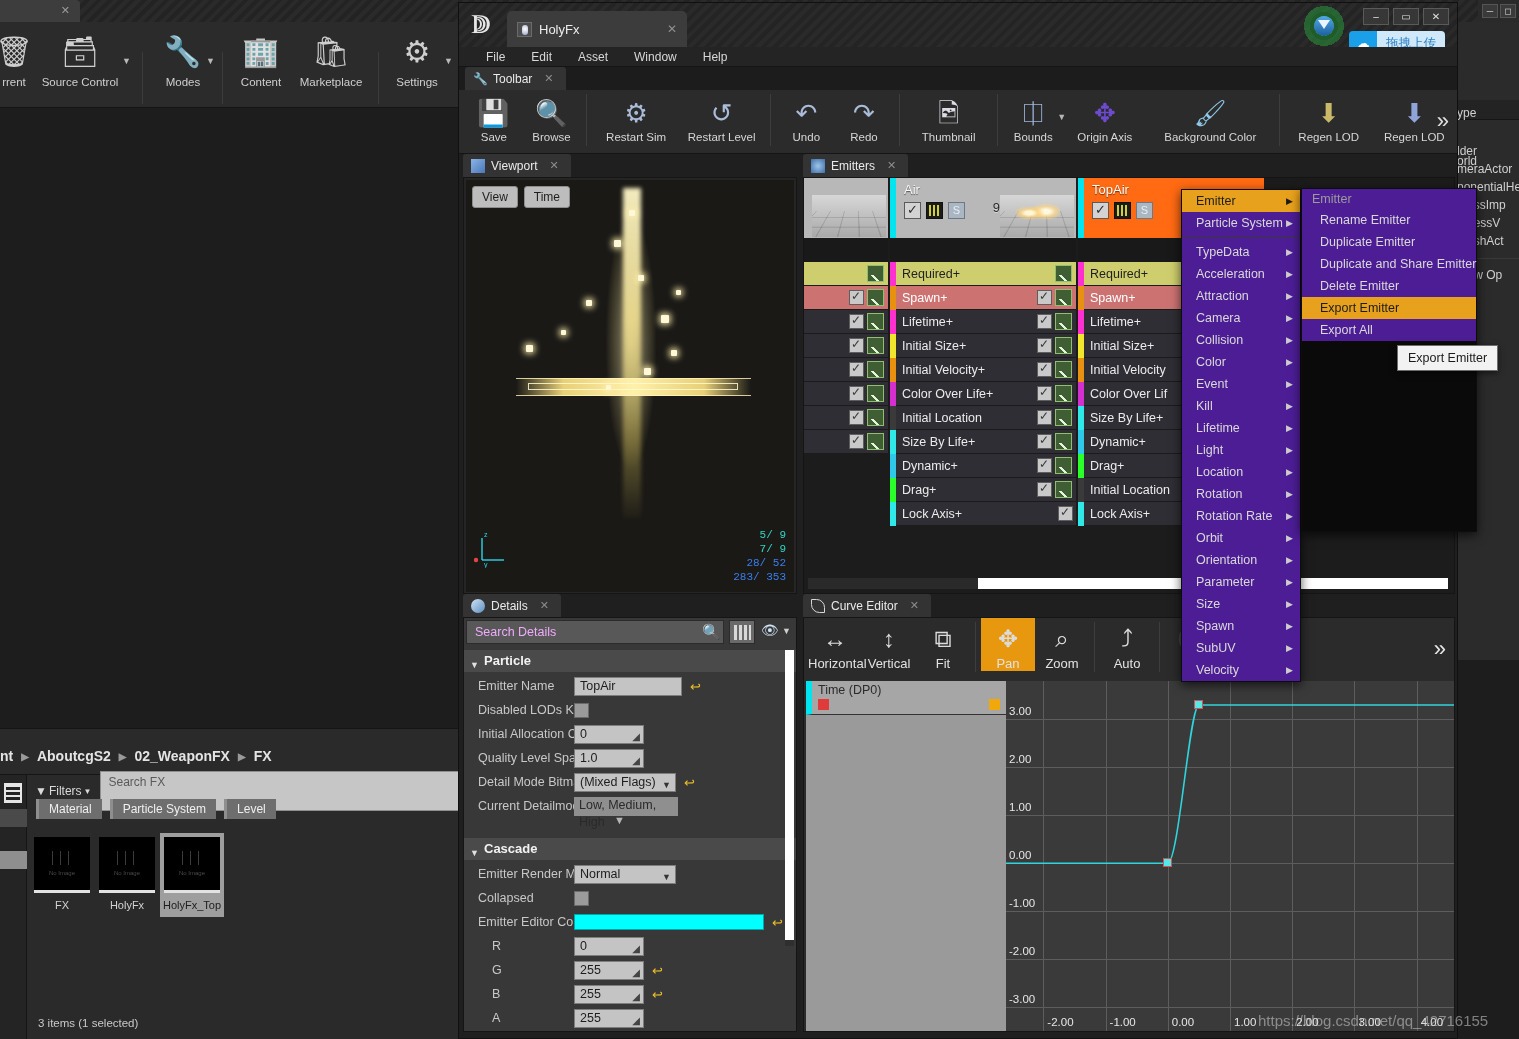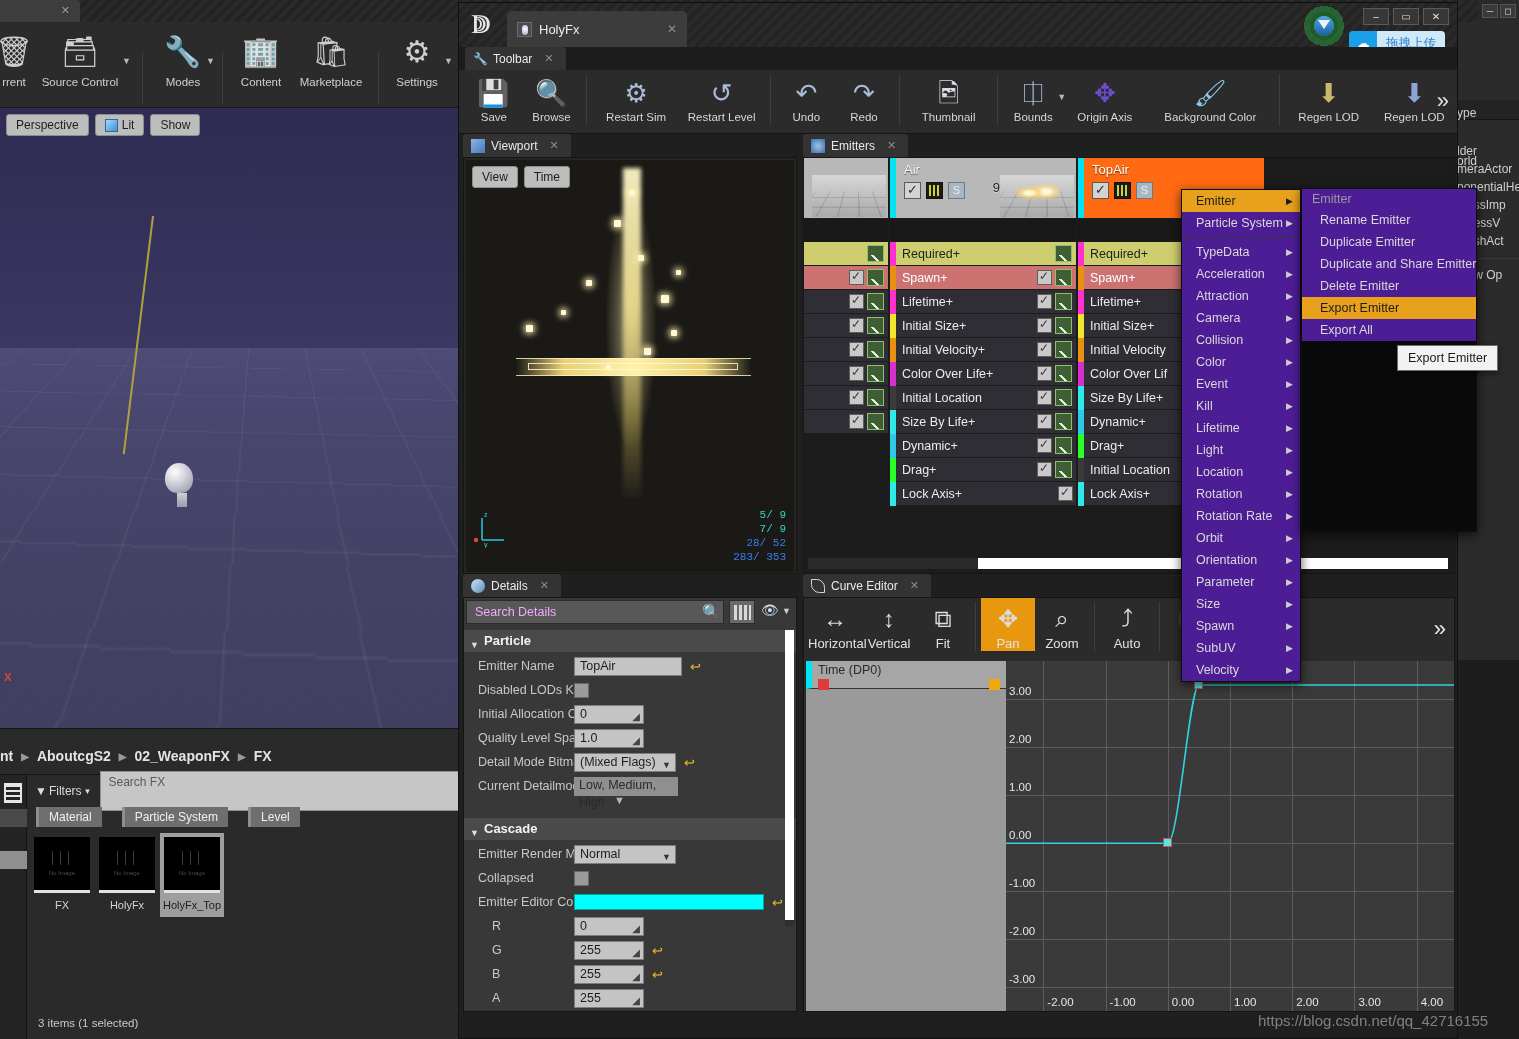--- a/index.html
+++ b/index.html
@@ -50,21 +50,21 @@
      font-size:14px;font-weight:bold;color:#e4e4e4;}
   .cb-breadcrumb .sep{color:#9a9a9a;font-size:10px;}
   .cb-topline{position:absolute;left:0;top:45px;width:462px;height:1px;background:#151515;}
   .cb-sidecol{position:absolute;left:0;top:46px;width:27px;height:265px;background:#242424;border-right:1px solid #151515;}
   .cb-listicon{position:absolute;left:4px;top:8px;width:18px;height:20px;border:2px solid #e6e6e6;
       background:repeating-linear-gradient(180deg,#e6e6e6 0 2px,#242424 2px 5px);}
   .cb-sideitem{position:absolute;left:0;width:27px;height:18px;}
   .cb-filterrow{position:absolute;left:30px;top:50px;width:432px;height:24px;display:flex;align-items:center;gap:4px;}
   .cb-filters{display:flex;align-items:center;gap:2px;color:#dadada;font-size:12px;padding:0 5px;}
   .cb-search{flex:1;height:40px;background:#c6c6c6;border:1px solid #8f8f8f;color:#5a5a5a;font-size:12px;line-height:20px;padding-left:7px;}
-  .cb-chiprow{position:absolute;left:36px;top:78px;display:flex;gap:20px;}
+  .cb-chiprow{position:absolute;left:36px;top:70px;display:flex;gap:8px;}
   .cb-chip{background:#6e6e6e;color:#efefef;font-size:12px;padding:3px 10px;border-left:3px solid #8e8e8e;}
   .cb-grid{position:absolute;left:30px;top:104px;display:flex;gap:1px;}
   .cb-tile{width:64px;padding:4px 3px 6px;text-align:center;}
   .cb-tile.sel{background:#9e9e9e;}
   .cb-thumb{width:56px;height:56px;background:#000;border-bottom:3px solid #e2e2e2;margin:0 auto;position:relative;}
   .cb-thumb::after{content:"No Image";position:absolute;left:0;right:0;top:33px;color:#4a4a4a;font-size:6px;}
   .cb-thumb .ticks{position:absolute;left:18px;top:14px;width:22px;height:14px;
      background:repeating-linear-gradient(90deg,#3b3b3b 0 1px,transparent 1px 8px);}
   .cb-label{font-size:11px;color:#d3d3d3;margin-top:6px;}
   .cb-tile.sel .cb-label{color:#1d1d1d;}
@@ -215,21 +215,21 @@
   .ce-tabbar{position:absolute;left:344px;top:0;width:652px;height:23px;}
   .ce-panel{position:absolute;left:344px;top:23px;width:652px;height:415px;background:#2b2b2b;border:1px solid #151515;overflow:hidden;}
   .ce-toolbar{position:absolute;left:0;top:0;width:652px;height:62px;background:#2b2b2b;display:flex;align-items:flex-start;padding-left:4px;}
   .ce-item{width:54px;text-align:center;padding-top:4px;}
   .ce-item.on{background:#e8980f;}
   .ce-item .gl{display:block;height:34px;line-height:34px;font-size:24px;color:#dcdcdc;}
   .ce-item .lb{font-size:13px;color:#e2e2e2;}
   .ce-sep{width:1px;height:50px;background:#3d3d3d;margin:4px 5px 0;}
   .ce-more{position:absolute;right:8px;top:18px;font-size:22px;color:#e6e6e6;}
   .ce-track{position:absolute;left:2px;top:63px;width:200px;height:350px;background:#9a9a9a;}
-  .ce-trackhdr{position:absolute;left:0;top:0;width:200px;height:28px;background:#a6a6a6;border-bottom:1px solid #333;border-left:6px solid #00e5f0;}
+  .ce-trackhdr{position:absolute;left:0;top:0;width:200px;height:34px;background:#a6a6a6;border-bottom:1px solid #333;border-left:6px solid #00e5f0;}
   .ce-trackhdr .tn{position:absolute;left:6px;top:2px;font-size:12.5px;color:#2b2b2b;}
   .ce-sq{position:absolute;width:11px;height:11px;}
   .graph{position:absolute;left:202px;top:63px;width:448px;height:350px;background:#3a3a3a;}
   .gl-v{position:absolute;top:0;width:1px;height:350px;background:#5d5d5d;}
   .gl-h{position:absolute;left:0;width:448px;height:1px;background:#5d5d5d;}
   .ytick{position:absolute;left:3px;font-size:11.5px;color:#e6e6e6;}
   .xtick{position:absolute;bottom:3px;font-size:11.5px;color:#e6e6e6;}
   .curve-pt{position:absolute;width:9px;height:9px;background:#56e8e8;border:1px solid #d05656;}
   .watermark{position:absolute;font-size:15px;color:#cfcfcf;opacity:.55;white-space:nowrap;}
 
@@ -281,37 +281,20 @@
       <span>Marketplace</span>
     </div>
     <div class="bg-sep" style="left:378px;"></div>
     <div class="bg-tb-item" style="left:388px;width:58px;">
       <span class="gl">⚙</span>
       <span>Settings</span>
     </div>
     <span class="bg-caret" style="left:444px;top:34px;">▼</span>
   </div>
 
-  <div class="viewport3d">
-    <div class="vp-floor"></div>
-    <div class="vp-wire"></div>
-    <div class="vp-btnrow">
-      <div class="vp-btn">Perspective</div>
-      <div class="vp-btn lit">
-        <span class="cubeicon"></span>
-        <span>Lit</span>
-      </div>
-      <div class="vp-btn">Show</div>
-    </div>
-    <div class="vp-lamp">
-      <div class="bulb"></div>
-          <div class="base"></div>
-    </div>
-    <div class="vp-axis">x</div>
-  </div>
 
   <div class="cb-panel">
     <div class="cb-breadcrumb">
       <span style="padding-left:0">nt</span>
       <span class="sep">▶</span>
       <span>AboutcgS2</span>
       <span class="sep">▶</span>
       <span>02_WeaponFX</span>
       <span class="sep">▶</span>
       <span>FX</span>
@@ -395,20 +378,27 @@
       <div class="winbtn">–</div>
       <div class="winbtn">▭</div>
       <div class="winbtn">✕</div>
     </div>
     <div class="upload-pill">
       <span class="ic">☁</span>
       <span class="tx">拖拽上传</span>
     </div>
   </div>
 
+  <div class="cw-menu">
+    <span>File</span>
+    <span>Edit</span>
+    <span>Asset</span>
+    <span>Window</span>
+    <span>Help</span>
+  </div>
 
   <div class="panel-tabbar">
     <div class="panel-tab" style="left:6px;">
       <span class="tic">🔧</span>
       <span class="tlbl">Toolbar</span>
       <span class="tx">✕</span>
     </div>
   </div>
 
   <div class="cw-toolbar">

